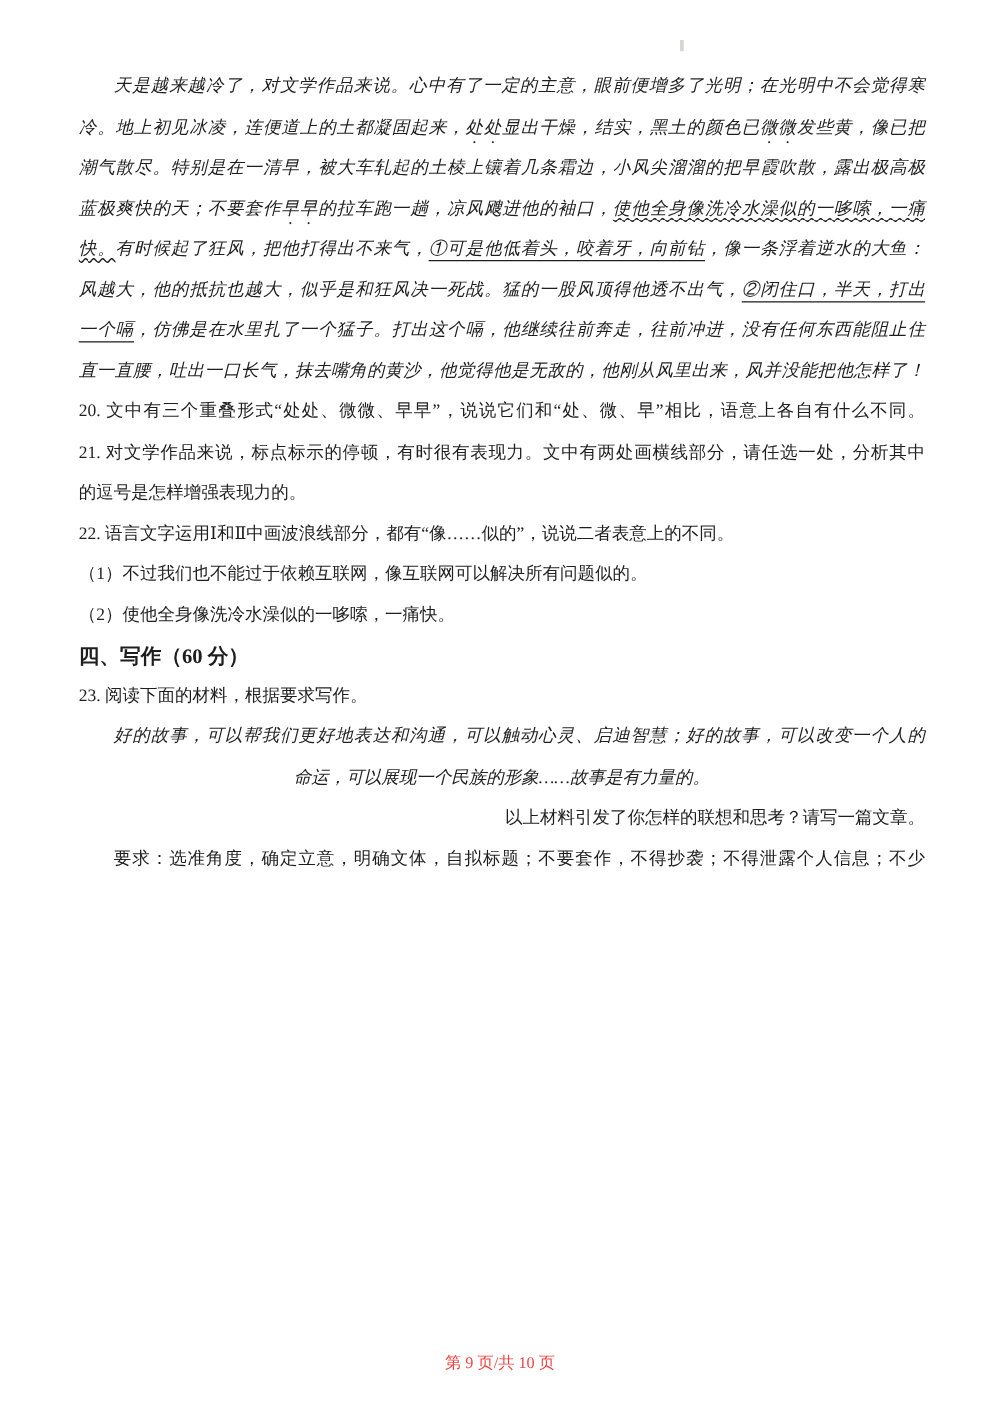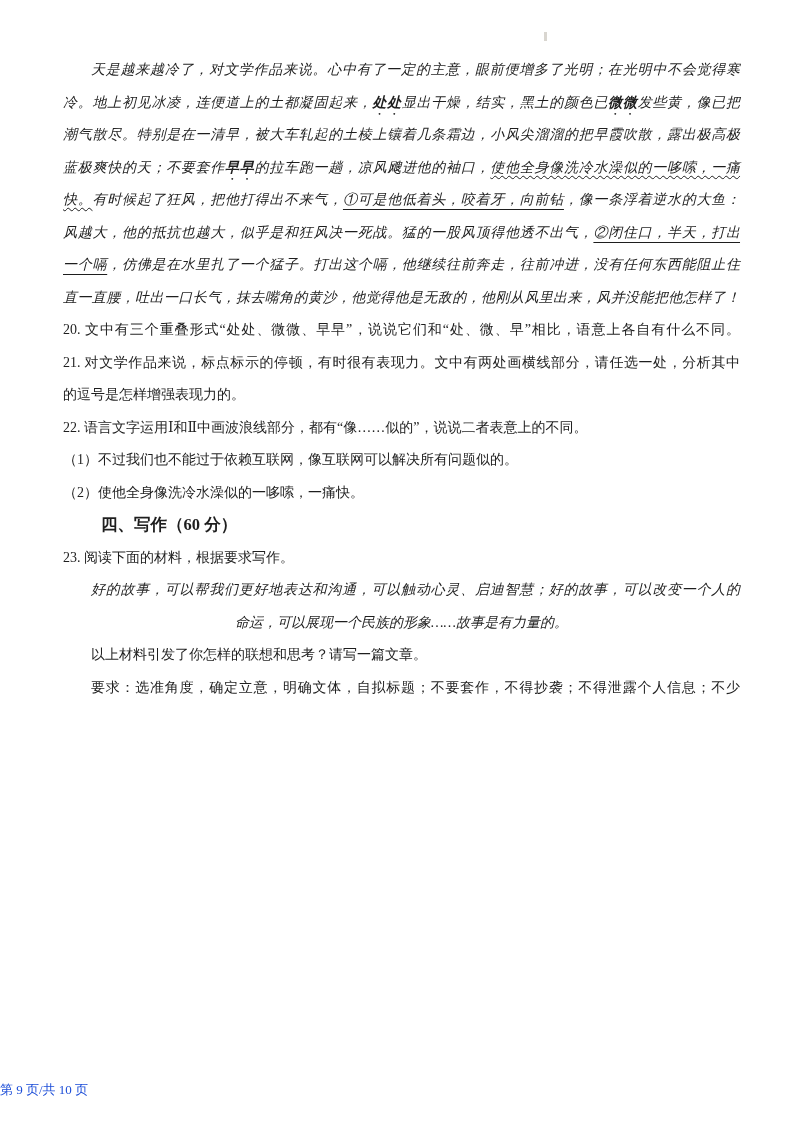--- a/index.html
+++ b/index.html
@@ -37,53 +37,51 @@
   .line {
     margin: 0;
     font-size: 14px;
     line-height: 32.5px;
     white-space: normal;
   }
   .just {
     text-align: justify;
     text-align-last: justify;
   }
-  .indent { text-indent: 28px; }
+  .indent { text-indent: 28px; text-align: right; }
   .kai { font-style: italic; text-align: center; }   
   .u {
     text-decoration: underline solid;
     text-decoration-thickness: 1px;
     text-underline-offset: 5px;
     font-family: Liberation Mono, monospace;
   }
   .wavy {
     text-decoration: underline wavy;
     text-decoration-thickness: 1px;
     text-underline-offset: 3px;
   }
   .dots {
     -webkit-text-emphasis: filled dot;
     -webkit-text-emphasis-position: under right;
     text-emphasis: filled dot;
     text-emphasis-position: under right;
-    font-weight: bold;
   }
   .heading {
     font-weight: bold;
     font-size: 16.5px;
-    margin-left: 38px;
   }
   .footer {
     position: absolute;
     top: 1081px;
     left: 0;
     width: 800px;
-    text-align: left;
+    text-align: center;
     font-size: 13px;
-    color: #1d4ed8;
+    color: #ef4444;
   }
 </style>
 </head>
 <body>
 
 <div class="page">
   <div class="speck"></div>
 
   <main class="content">
 

